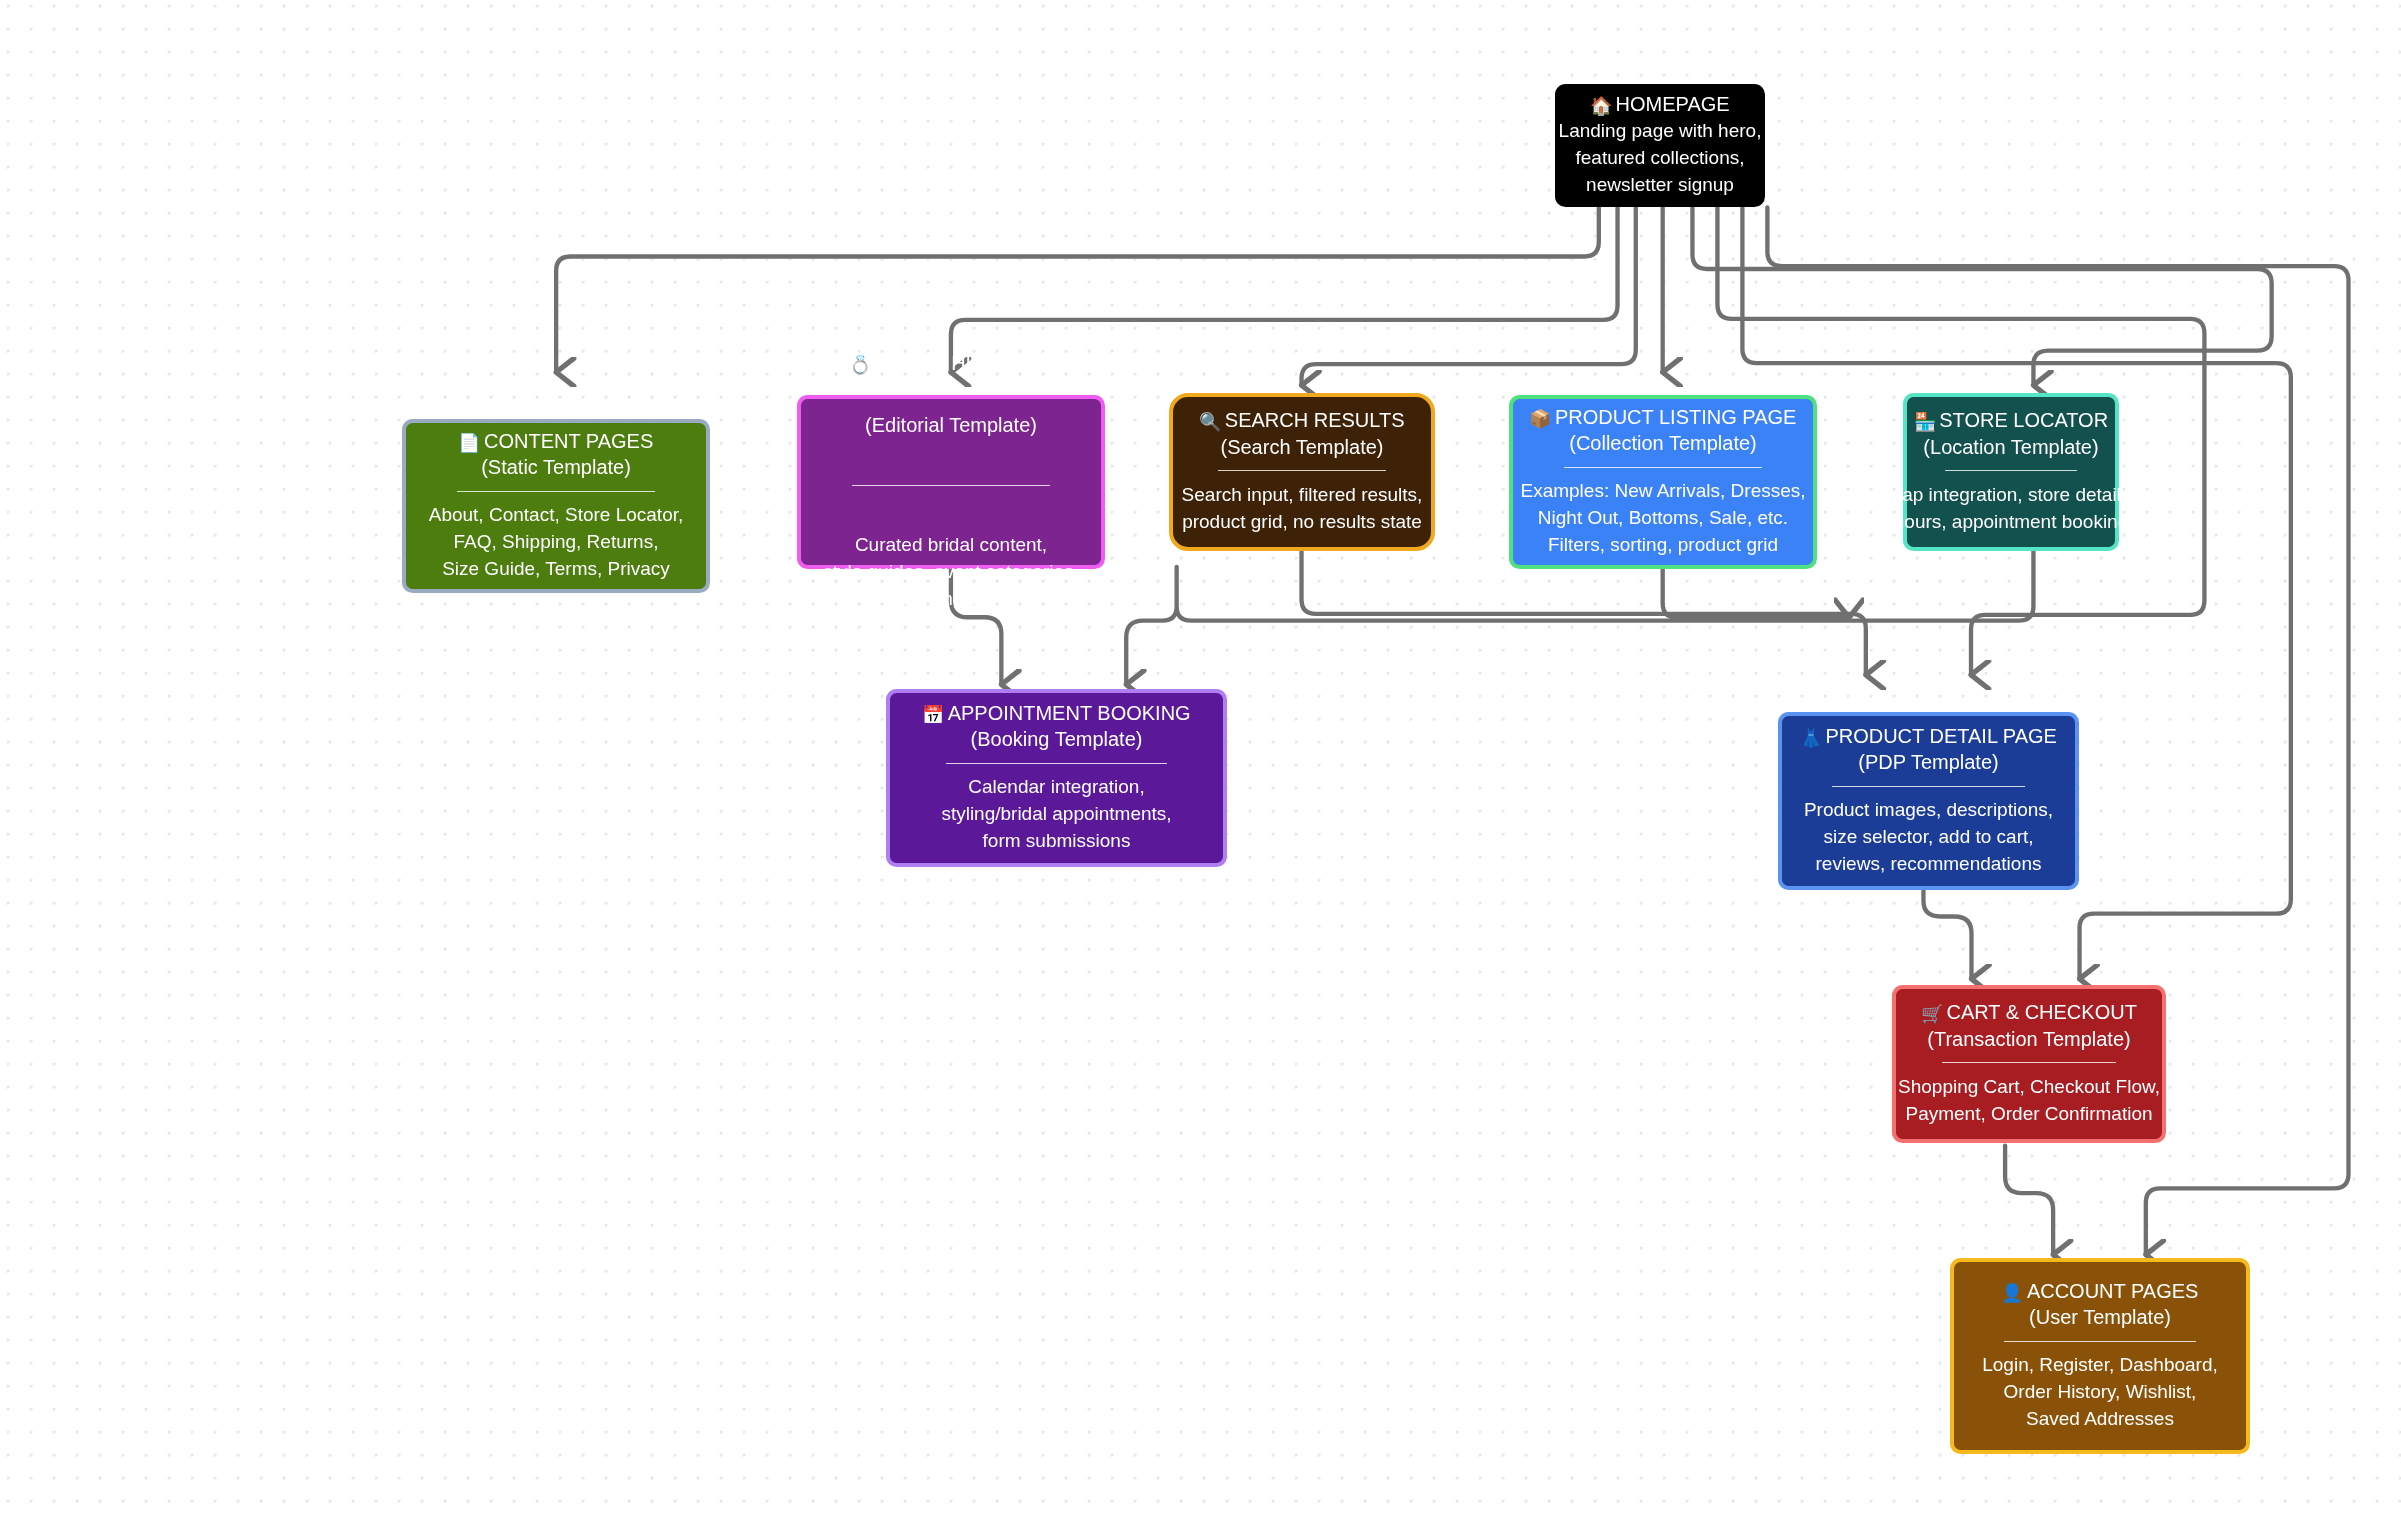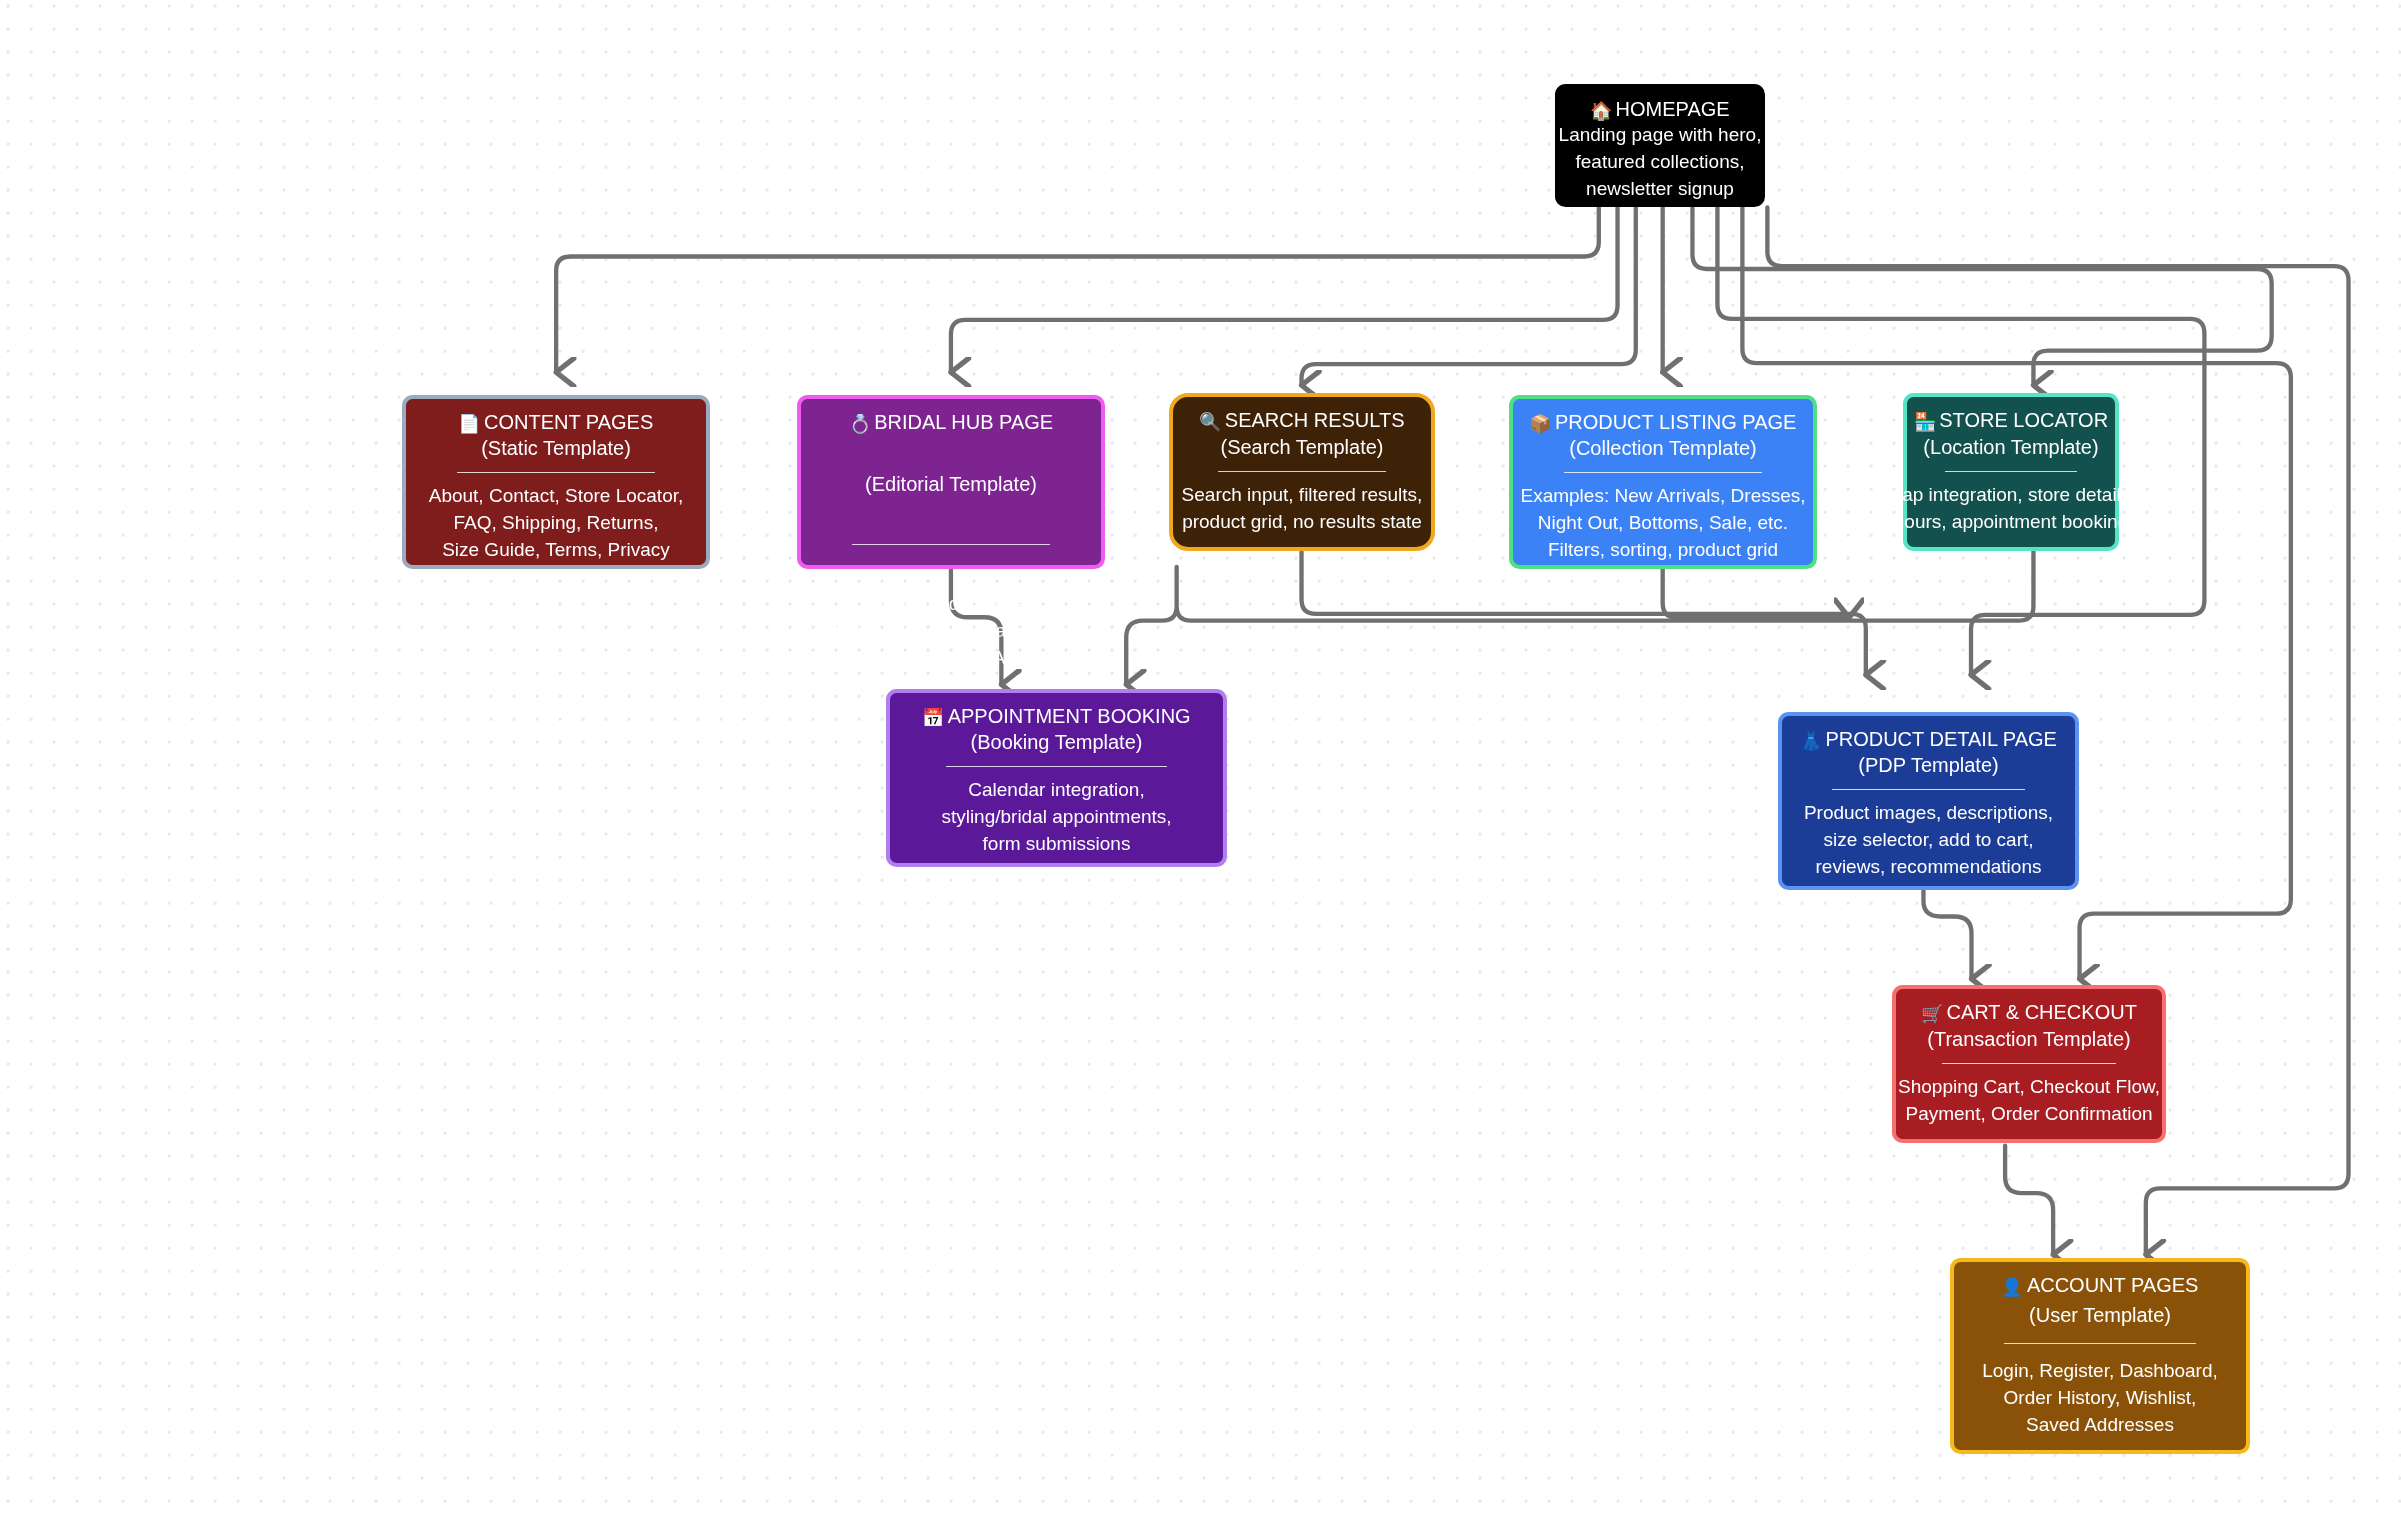--- a/index.html
+++ b/index.html
@@ -14,21 +14,21 @@
     position:relative;
   }
   #canvas{position:absolute;top:0;left:0;width:2750px;height:1514px;}
   .edges{position:absolute;top:0;left:0;width:2750px;height:1514px;pointer-events:none;}
   .edge{fill:none;stroke:#707070;stroke-width:9;stroke-linecap:round;stroke-linejoin:round;}
   .node{
     position:absolute;
     box-sizing:border-box;
     border-radius:10.6px;
     display:flex;flex-direction:column;
-    align-items:center;justify-content:space-between;
+    align-items:center;justify-content:center;
     text-align:center;
     color:#ffffff;
     padding:10.6px 12.5px;
   }
   .node .title{
     font-size:20px;line-height:1.28;font-weight:400;
     white-space:nowrap;
   }
   .node .subtitle{
     font-size:20px;line-height:1.30;font-weight:400;
@@ -43,21 +43,21 @@
   }
   .node .desc div{white-space:nowrap;}
   .emoji{
     font-family:"DejaVu Sans", sans-serif;
     font-size:18px;
     vertical-align:-1px;
     margin-right:2.9px;
   }
   
   .n-home{background:#000000;border:2.4px solid #000000;}
-  .n-content{background:#7f1d1d;border:4.3px solid #9aabc0;}
+  .n-content{background:#4d7c0f;border:4.3px solid #9aabc0;margin-top:24px;}
   .n-bridal{background:#7d2490;border:4.3px solid #ee5cf0;gap:36px;}
   .n-search{background:#3d2208;border:4.3px solid #f0a81e;}
   .n-plp{background:#3b82f6;border:4.3px solid #4fe080;}
   .n-store{background:#12514e;border:4.3px solid #55e5c4;}
   .n-appt{background:#5b199a;border:4.3px solid #b07ef0;}
   .n-pdp{background:#1c3d97;border:4.3px solid #5a93f0;}
   .n-cart{background:#a81d22;border:4.3px solid #f5706e;}
   .n-account{background:#8a5208;border:4.3px solid #f6b91c;}
 </style>
 </head>

